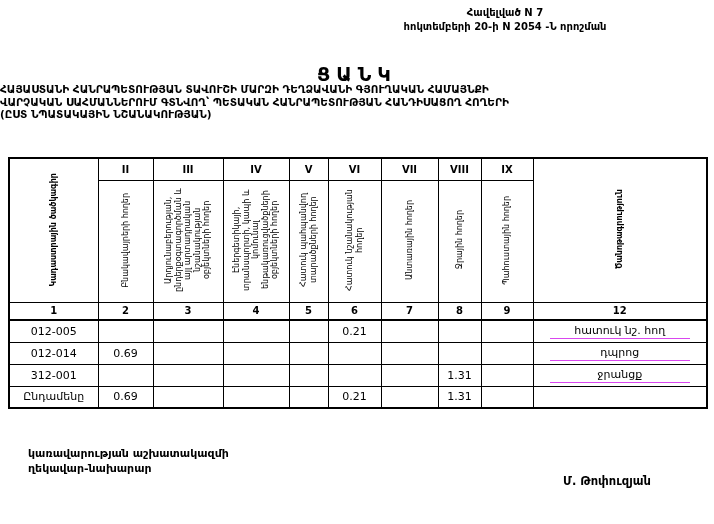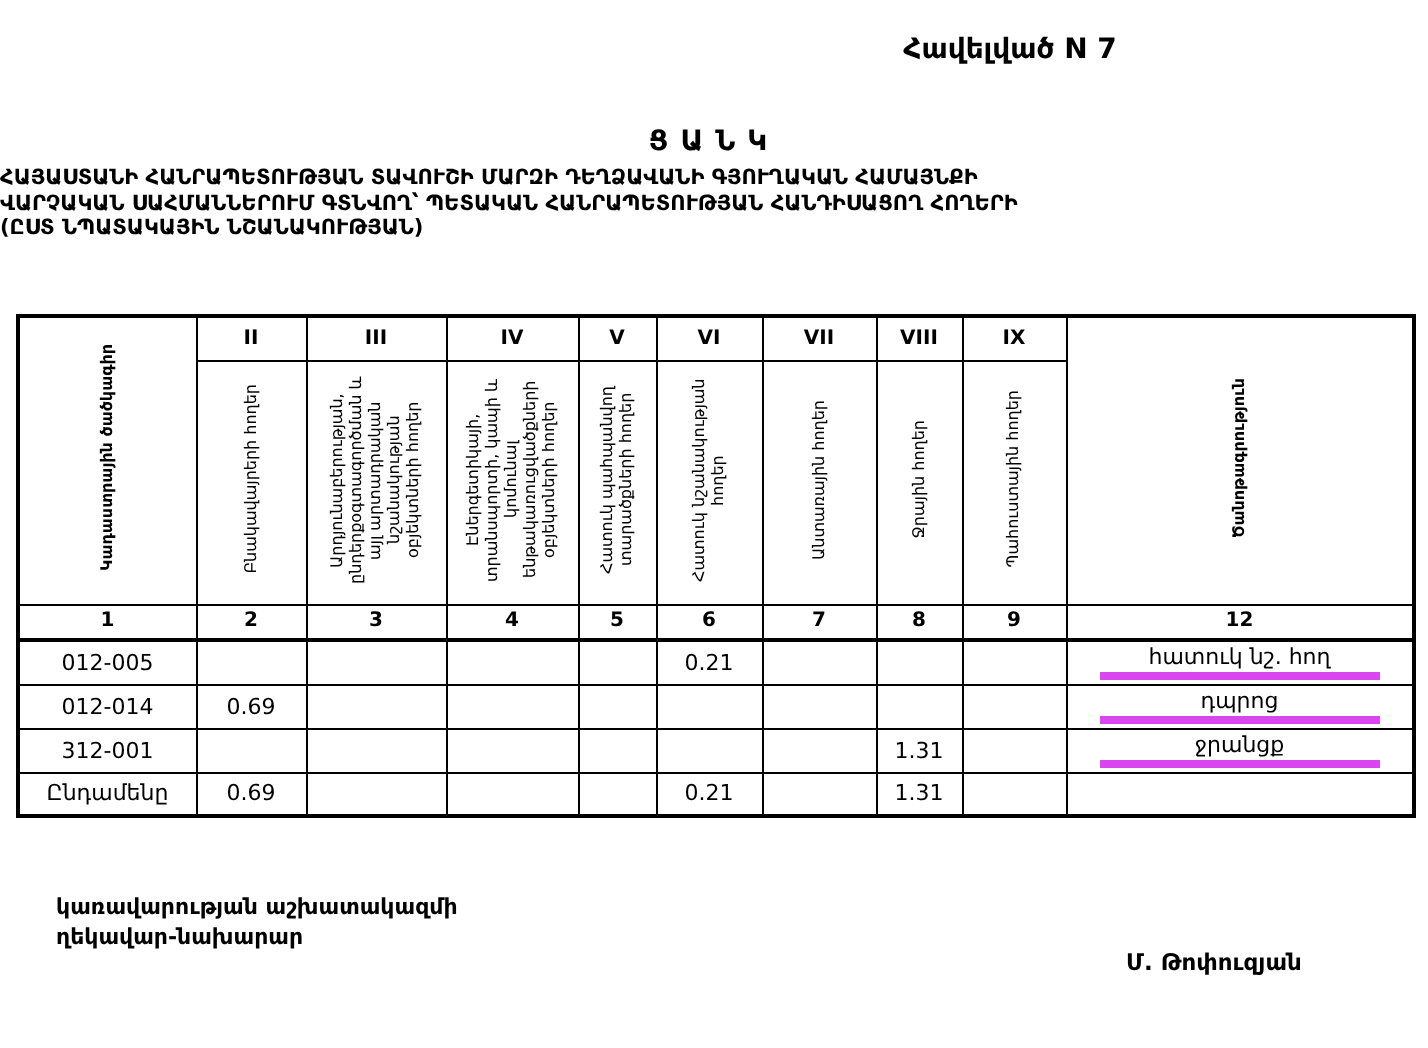--- a/index.html
+++ b/index.html
@@ -9,28 +9,27 @@
     font-family:"DejaVu Sans", sans-serif;
     color:#000;
     position:relative;
     overflow:hidden;
   }
   .page { position:absolute; inset:0; background:#fff; }
 
   .doc-header {
     position:absolute; top:6px; left:300px; width:410px;
     text-align:center; font-weight:bold;
-    font-size:14px; line-height:13.5px;
+    font-size:10px; line-height:13.5px;
     white-space:nowrap;
-    margin-top:13px;
   }
   .doc-title {
     position:absolute; top:63px; left:0; width:100%;
     text-align:center; font-weight:bold;
-    font-size:14px; letter-spacing:6px;
+    font-size:19px; letter-spacing:6px;
   }
   .doc-subtitle {
     position:absolute; top:83px; left:0; width:100%;
     font-weight:bold;
     font-size:10.5px; line-height:12.5px;
   }
 
   .table-wrap { position:absolute; top:157px; left:8px; }
   table.land-table {
     border-collapse:collapse;
@@ -51,21 +50,21 @@
   tr.r-rot { height:122px; }
   tr.r-num { height:18px; }
   tr.r-num td { font-weight:bold; border-bottom:2px solid #000; }
   tr.r-data { height:22px; }
   tr.r-data td { font-size:11px; }
   td.code-cell { text-align:left; padding-left:6px; }
   td.note-cell { text-align:left; padding-left:6px; }
   .note-line {
     display:inline-block;
     min-width:140px;
-    border-bottom:4px solid #d946ef;
+    border-bottom:1px solid #d946ef;
     font-size:11px;
     line-height:14px;
   }
   .note-line:empty { border-bottom:none; }
   .rot {
     display:inline-block;
     writing-mode:vertical-rl;
     transform:rotate(180deg);
     font-size:8px;
     line-height:9.5px;
@@ -83,20 +82,21 @@
     font-weight:bold; font-size:11.5px;
   }
 </style>
 </head>
 <body>
 
 <div class="page">
 
   <div class="doc-header">
     <div>Հավելված N  7</div>
+    <div>հոկտեմբերի 20-ի N 2054 -Ն որոշման</div>
   </div>
 
   <div class="doc-title">ՑԱՆԿ</div>
 
   <div class="doc-subtitle">
     <div>ՀԱՅԱՍՏԱՆԻ ՀԱՆՐԱՊԵՏՈՒԹՅԱՆ ՏԱՎՈՒՇԻ ՄԱՐԶԻ ԴԵՂՁԱՎԱՆԻ ԳՅՈՒՂԱԿԱՆ ՀԱՄԱՅՆՔԻ</div>
     <div>ՎԱՐՉԱԿԱՆ ՍԱՀՄԱՆՆԵՐՈՒՄ ԳՏՆՎՈՂ՝ ՊԵՏԱԿԱՆ ՀԱՆՐԱՊԵՏՈՒԹՅԱՆ ՀԱՆԴԻՍԱՑՈՂ ՀՈՂԵՐԻ</div>
     <div>(ԸՍՏ ՆՊԱՏԱԿԱՅԻՆ ՆՇԱՆԱԿՈՒԹՅԱՆ)</div>
   </div>
 

